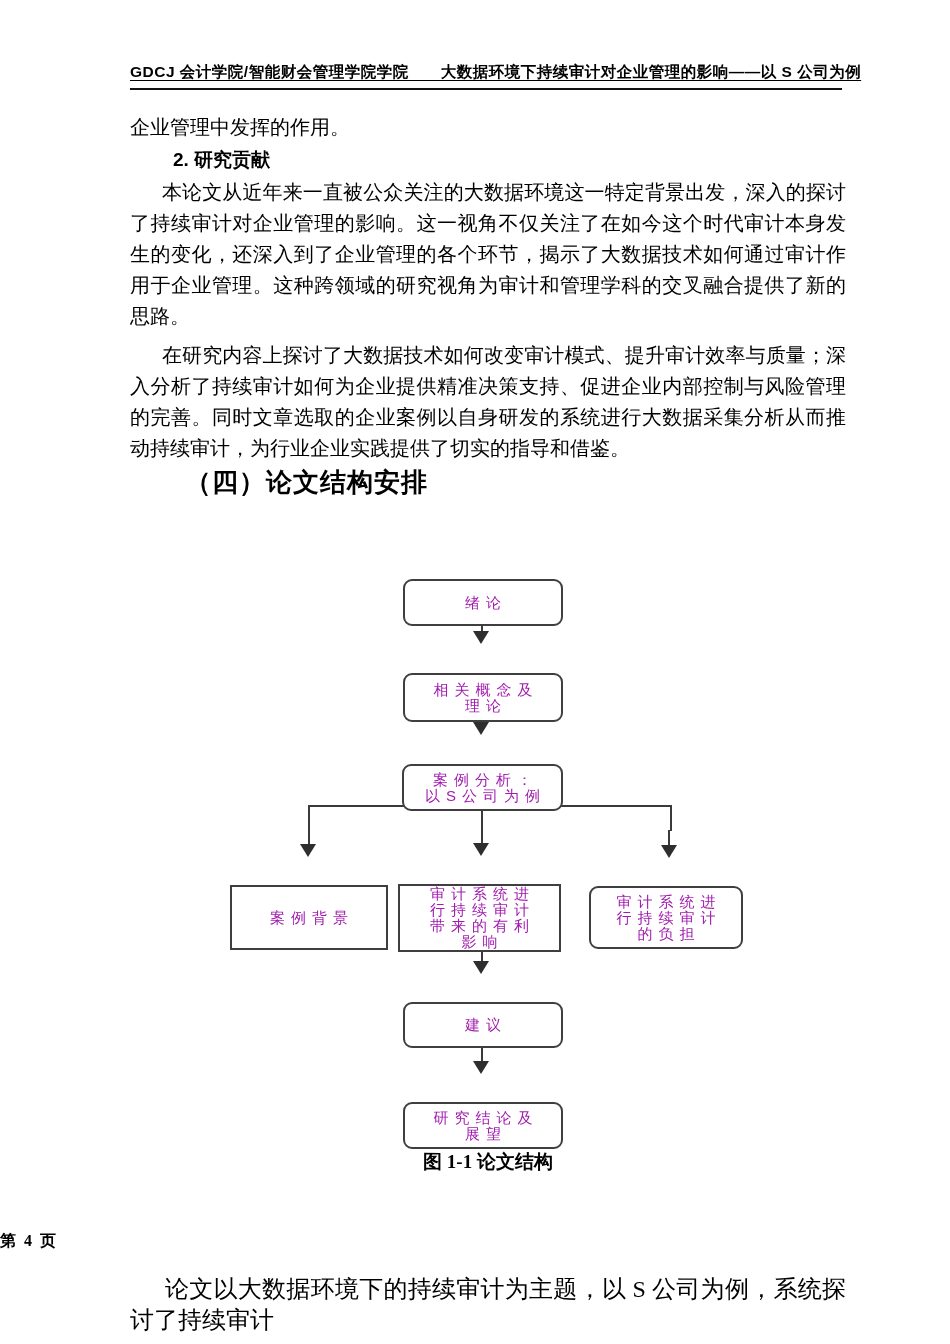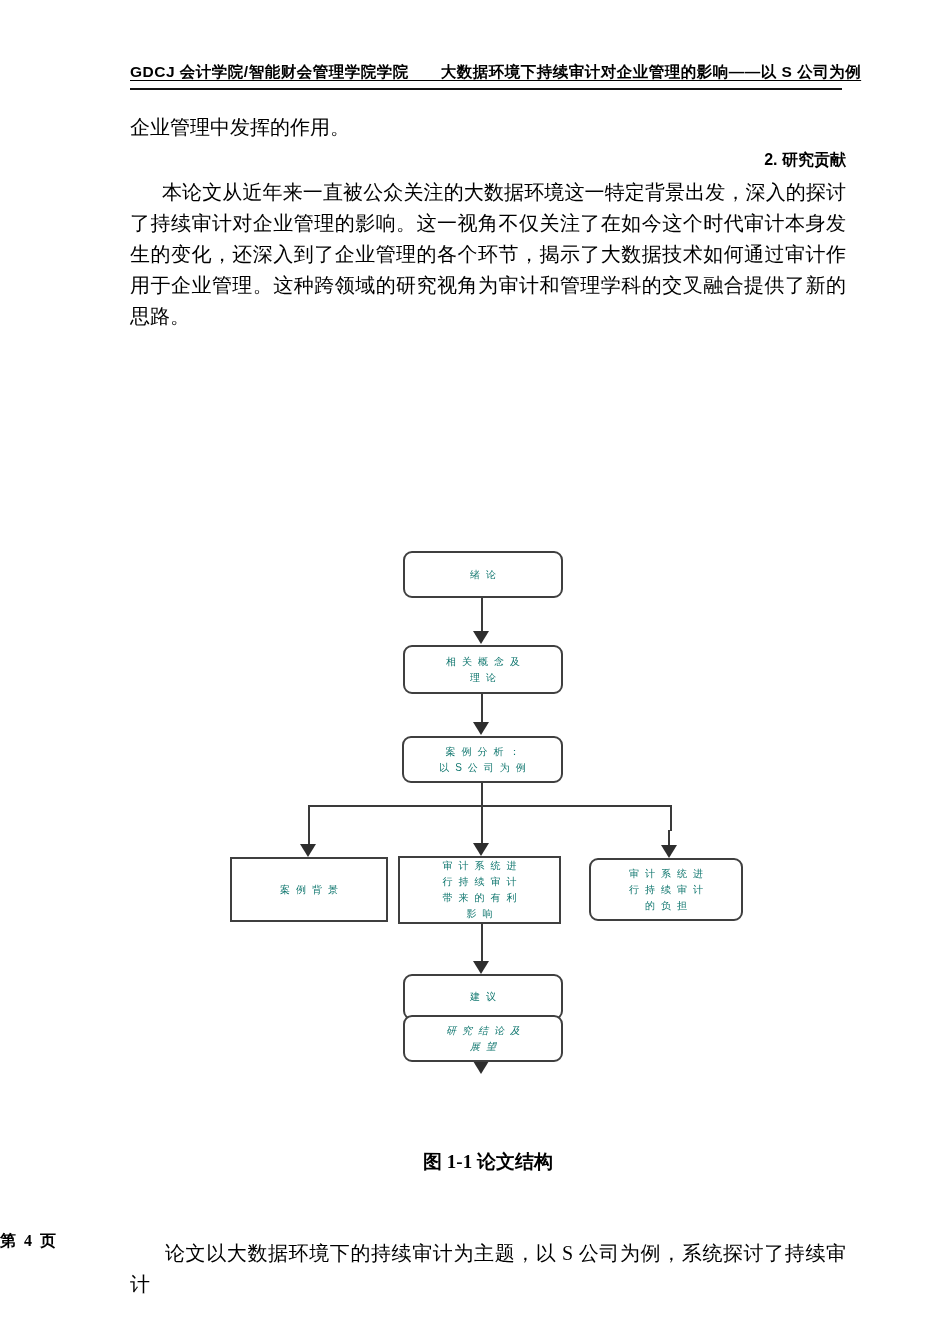--- a/index.html
+++ b/index.html
@@ -21,77 +21,79 @@
   }
   
   .content{
     position:absolute;left:130px;top:112px;width:716px;
     font-size:20px;line-height:31px;text-align:justify;
   }
   .content p{margin:0;}
   .lead{text-indent:0;}
   .sec2-heading{
     font-family:"Liberation Sans","DejaVu Sans",sans-serif;
-    font-weight:700;font-size:16px;line-height:34px;
-    margin:2px 0 0 0;padding-left:43px;text-align:right;
+    font-weight:700;font-size:19px;line-height:34px;
+    margin:2px 0 0 0;padding-left:43px;text-align:left;
   }
   .para{text-indent:32px;}
   .para.second{margin-top:8px !important;}
   .sec4-heading{
     font-family:"Liberation Sans","DejaVu Sans",sans-serif;
     font-weight:700;font-size:26px;line-height:36px;
     margin:30px 0 0 0;padding-left:55px;text-align:left;letter-spacing:1px;
   }
   
   .diagram{position:absolute;left:0;top:0;width:950px;height:1344px;pointer-events:none;}
   .node{
     position:absolute;box-sizing:border-box;background:#fff;
     border:2px solid #3f3f3f;
     display:flex;align-items:center;justify-content:center;
     text-align:center;
     font-family:"Liberation Sans","DejaVu Sans",sans-serif;
-    font-size:10px;line-height:16px;letter-spacing:6px;
-    color:#0f766e;white-space:pre-line;
+    font-size:15px;line-height:16px;letter-spacing:6px;
+    color:#a21caf;white-space:pre-line;margin-top:28px;
   }
   .node .lbl{padding-left:6px;}
   .node.rounded{border-radius:9px;}
   .vline{position:absolute;width:2px;background:#3a3a3a;}
   .hline{position:absolute;height:2px;background:#3a3a3a;}
   .arrowhead{
     position:absolute;width:0;height:0;
     border-left:8px solid transparent;border-right:8px solid transparent;
     border-top:13px solid #2e2e2e;
   }
   
   .caption{
     position:absolute;left:130px;top:1149px;width:716px;
     text-align:center;font-size:19px;font-weight:bold;
   }
   .closing{
-    position:absolute;left:130px;top:1218px;width:716px;
-    font-size:20px;line-height:31px;text-indent:35px;text-align:justify;
+    position:absolute;left:130px;top:1250px;width:716px;
+    font-size:24px;line-height:31px;text-indent:35px;text-align:justify;
   }
   .footer{
     position:absolute;left:0;top:1231px;width:950px;
     font-weight:700;font-size:16px;letter-spacing:2px;
   }
 </style>
 </head>
 <body>
 
 <div class="page">
 
   <div class="header">
     <span class="header-text">GDCJ 会计学院/智能财会管理学院学院　　大数据环境下持续审计对企业管理的影响——以 S 公司为例</span>
   </div>
 
   <div class="content">
     <p class="lead">企业管理中发挥的作用。</p>
     <p class="sec2-heading">2. 研究贡献</p>
     <p class="para">本论文从近年来一直被公众关注的大数据环境这一特定背景出发，深入的探讨了持续审计对企业管理的影响。这一视角不仅关注了在如今这个时代审计本身发生的变化，还深入到了企业管理的各个环节，揭示了大数据技术如何通过审计作用于企业管理。这种跨领域的研究视角为审计和管理学科的交叉融合提供了新的思路。</p>
+    <p class="para second">在研究内容上探讨了大数据技术如何改变审计模式、提升审计效率与质量；深入分析了持续审计如何为企业提供精准决策支持、促进企业内部控制与风险管理的完善。同时文章选取的企业案例以自身研发的系统进行大数据采集分析从而推动持续审计，为行业企业实践提供了切实的指导和借鉴。</p>
+    <p class="sec4-heading">（四）论文结构安排</p>
   </div>
 
   <div class="diagram">
 
     <div class="vline" style="left:481px;top:597px;height:34px;"></div>
     <div class="arrowhead" style="left:473px;top:631px;"></div>
 
     <div class="vline" style="left:481px;top:694px;height:29px;"></div>
     <div class="arrowhead" style="left:473px;top:722px;"></div>
 
@@ -135,21 +137,21 @@
 影响</span>
     </div>
     <div class="node rounded" style="left:589px;top:858px;width:154px;height:63px;">
       <span class="lbl">审计系统进
 行持续审计
 的负担</span>
     </div>
     <div class="node rounded" style="left:403px;top:974px;width:160px;height:46px;text-align:right;">
       <span class="lbl">建议</span>
     </div>
-    <div class="node rounded" style="left:403px;top:1015px;width:160px;height:47px;font-style:italic;">
+    <div class="node rounded" style="left:403px;top:1074px;width:160px;height:47px;">
       <span class="lbl">研究结论及
 展望</span>
     </div>
   </div>
 
   <div class="caption">图 1-1 论文结构</div>
 
   <p class="closing">论文以大数据环境下的持续审计为主题，以 S 公司为例，系统探讨了持续审计</p>
 
   <div class="footer">第 4 页</div>

